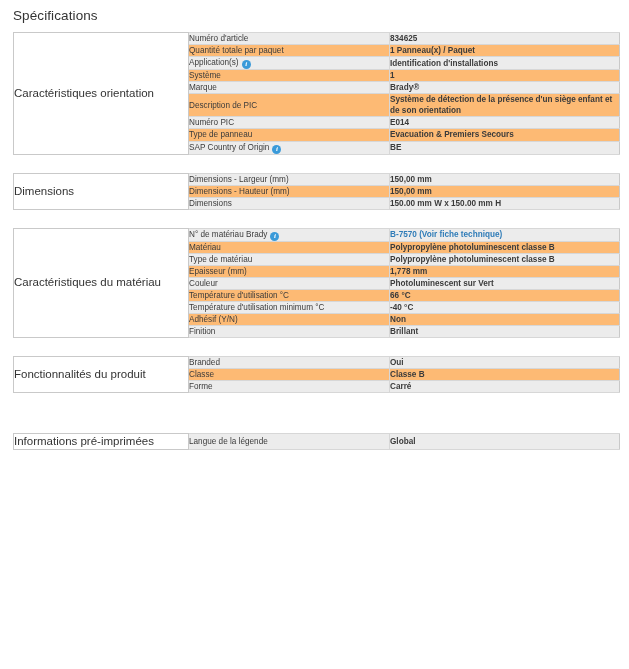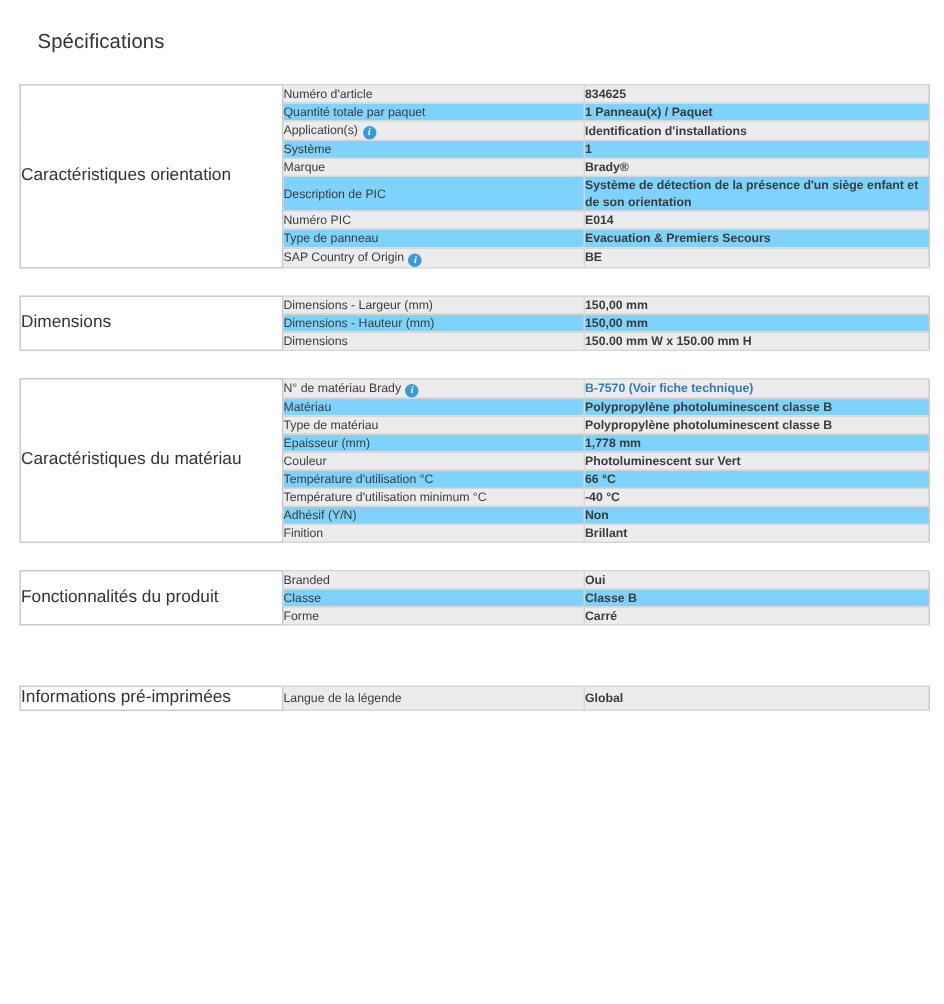--- a/index.html
+++ b/index.html
@@ -17,21 +17,21 @@
   }
   .page {
     width: 629px;
     padding: 0;
     box-sizing: border-box;
   }
   .page-title {
     font-size: 13.5px;
     color: #333333;
     font-weight: 400;
-    margin: 12px;
+    margin: 0;
     padding: 8px 0 9px 13px;
     letter-spacing: 0.1px;
   }
   .spec-table {
     width: 607px;
     margin: 0 0 18px 13px;
     border-collapse: collapse;
     border: 1px solid #c9c9c9;
     table-layout: fixed;
     background: #ffffff;
@@ -73,21 +73,21 @@
     line-height: 1.35;
     border-right: none !important;
     font-weight: bold;
   }
   tr.shaded .label-cell,
   tr.shaded .value-cell {
     background: #ececec;
   }
   tr.plain .label-cell,
   tr.plain .value-cell {
-    background: #7dd3fc;
+    background: #fdba74;
   }
   .info-icon {
     display: inline-block;
     width: 9px;
     height: 9px;
     border-radius: 50%;
     background: #3a9ad9;
     color: #ffffff;
     font-size: 7px;
     font-weight: bold;

